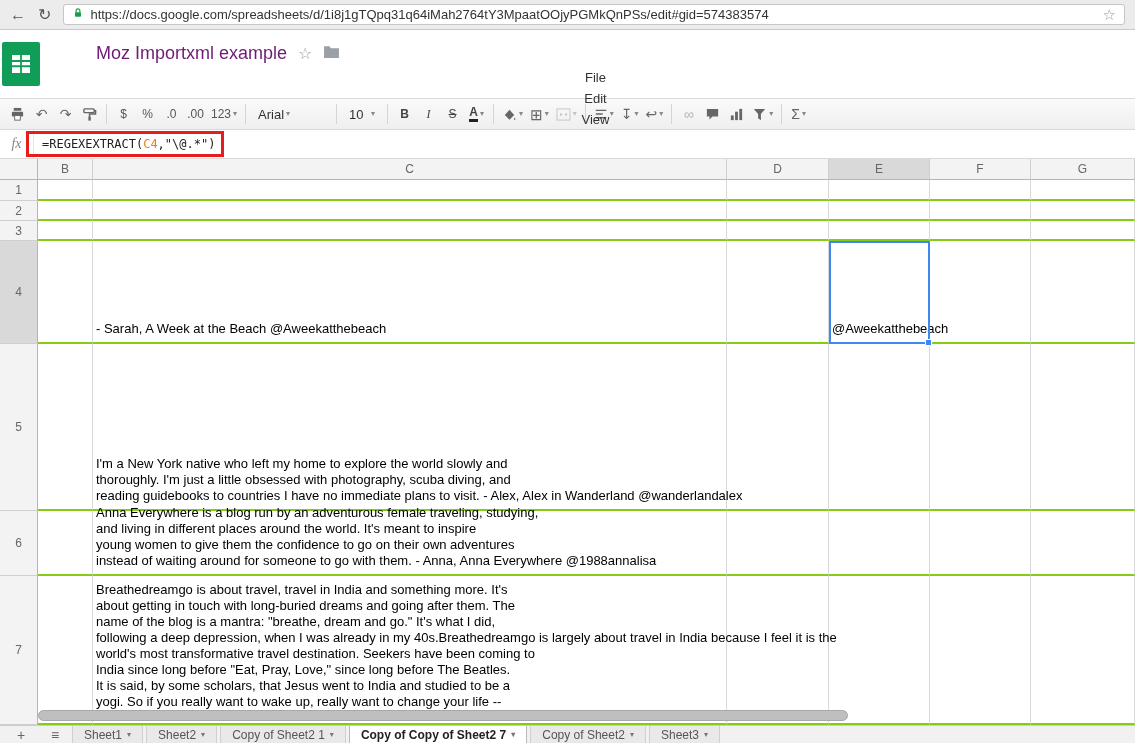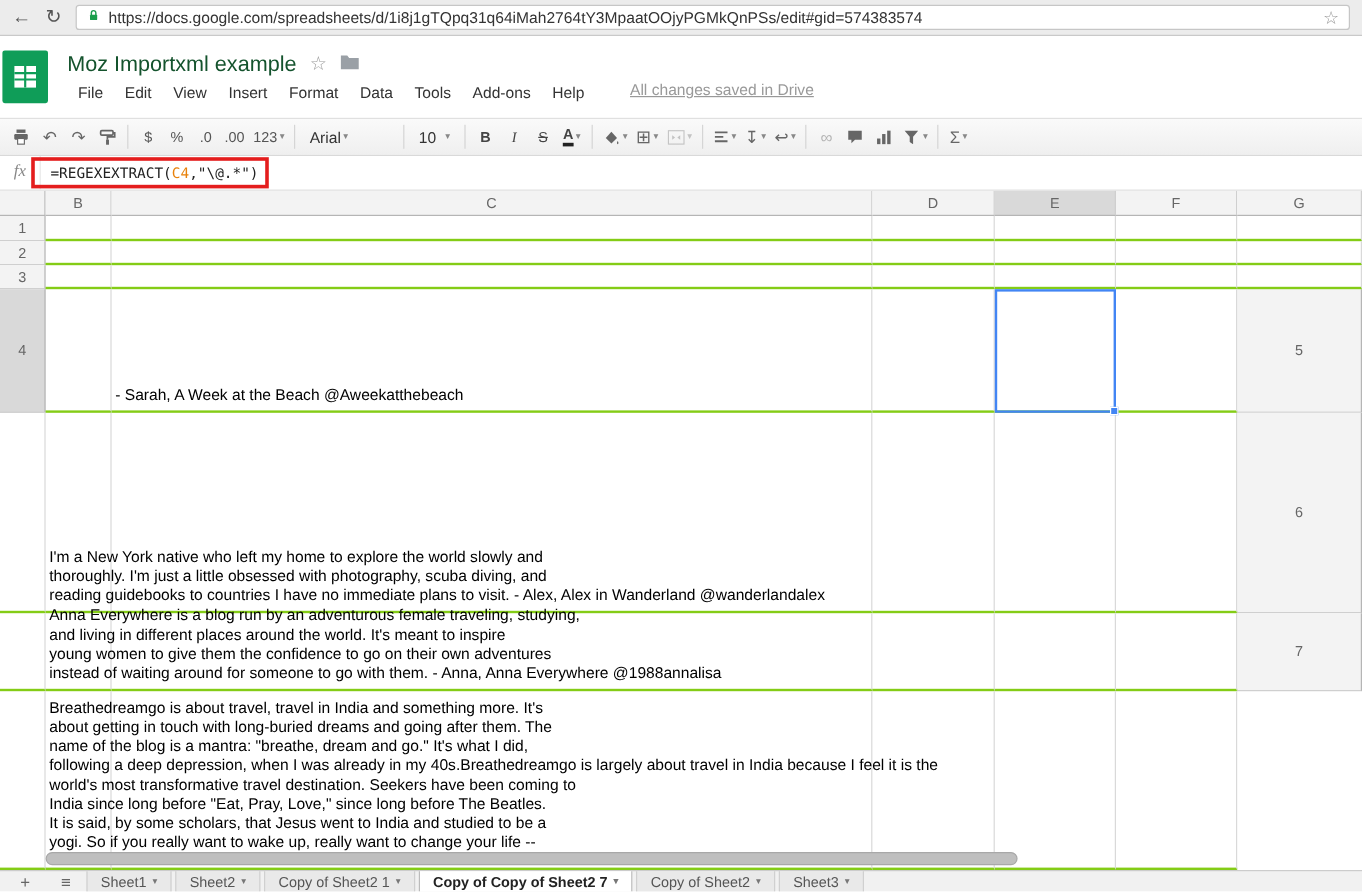--- a/index.html
+++ b/index.html
@@ -15,23 +15,23 @@
     display:flex; align-items:center; padding:0 8px; gap:6px; font-size:13px; color:#333; }
   .omnibox .url { white-space:nowrap; overflow:hidden; }
   .omnibox .bk-star { margin-left:auto; color:#999; font-size:15px; cursor:pointer; }
   .icon-svg { display:inline-block; vertical-align:middle; }
 
   
   .app-header { height:68px; background:#fff; position:relative; padding:11px 0 0 56px; }
   .sheets-logo { position:absolute; left:2px; top:12px; width:38px; height:44px;
     background:var(--sheets_green); border-radius:2px; display:flex; align-items:center; justify-content:center; cursor:pointer; }
   .title-row { display:flex; align-items:center; gap:11px; height:24px; }
-  .doc-title { font-size:18px; color:#14532d; cursor:text; }
+  .doc-title { font-size:18px; color:#701a75; cursor:text;margin-left:40px; }
   .doc-star { color:#9a9a9a; font-size:16px; cursor:pointer; }
-  .menu-row { display:flex; align-items:flex-start; margin-top:2px; height:24px; font-size:13px; color:#333; }
+  .menu-row { display:flex; align-items:center; margin-top:2px; height:24px; font-size:13px; color:#333;flex-direction:column; }
   .menu-item { padding:3px 9px; cursor:pointer; border-radius:2px; }
   .save-status { color:#999; margin-left:29px; font-size:13px;text-decoration:underline; }
 
   
   .toolbar { height:32px; background:linear-gradient(#fafafa,#efefef);
     border-top:1px solid #d9d9d9; border-bottom:1px solid #d9d9d9;
     display:flex; align-items:center; padding:0 6px; gap:1px; color:#666; }
   .tb-btn { min-width:23px; height:24px; display:flex; align-items:center; justify-content:center;
     gap:2px; padding:0 3px; border-radius:2px; cursor:pointer; font-size:12px; color:#555; }
   .glyph { font-size:14px; line-height:1; color:#666; }
@@ -294,20 +294,23 @@
         <div class="cell"></div>
         <div class="cell"></div>
         <div class="cell"></div>
 
       <div class="row-h sel">4</div>
       <div class="cell"></div>
       <div class="cell">
           <span class="txt">- Sarah, A Week at the Beach @Aweekatthebeach</span>
         </div>
       <div class="cell"></div>
+      <div class="cell">
+          <span class="txt">@Aweekatthebeach</span>
+        </div>
       <div class="cell"></div>
         <div class="cell"></div>
 
       <div class="row-h">5</div>
       <div class="cell"></div>
       <div class="cell">
           <span class="txt">I'm a New York native who left my home to explore the world slowly and
 thoroughly. I'm just a little obsessed with photography, scuba diving, and
 reading guidebooks to countries I have no immediate plans to visit. - Alex, Alex in Wanderland @wanderlandalex</span>
         </div>

